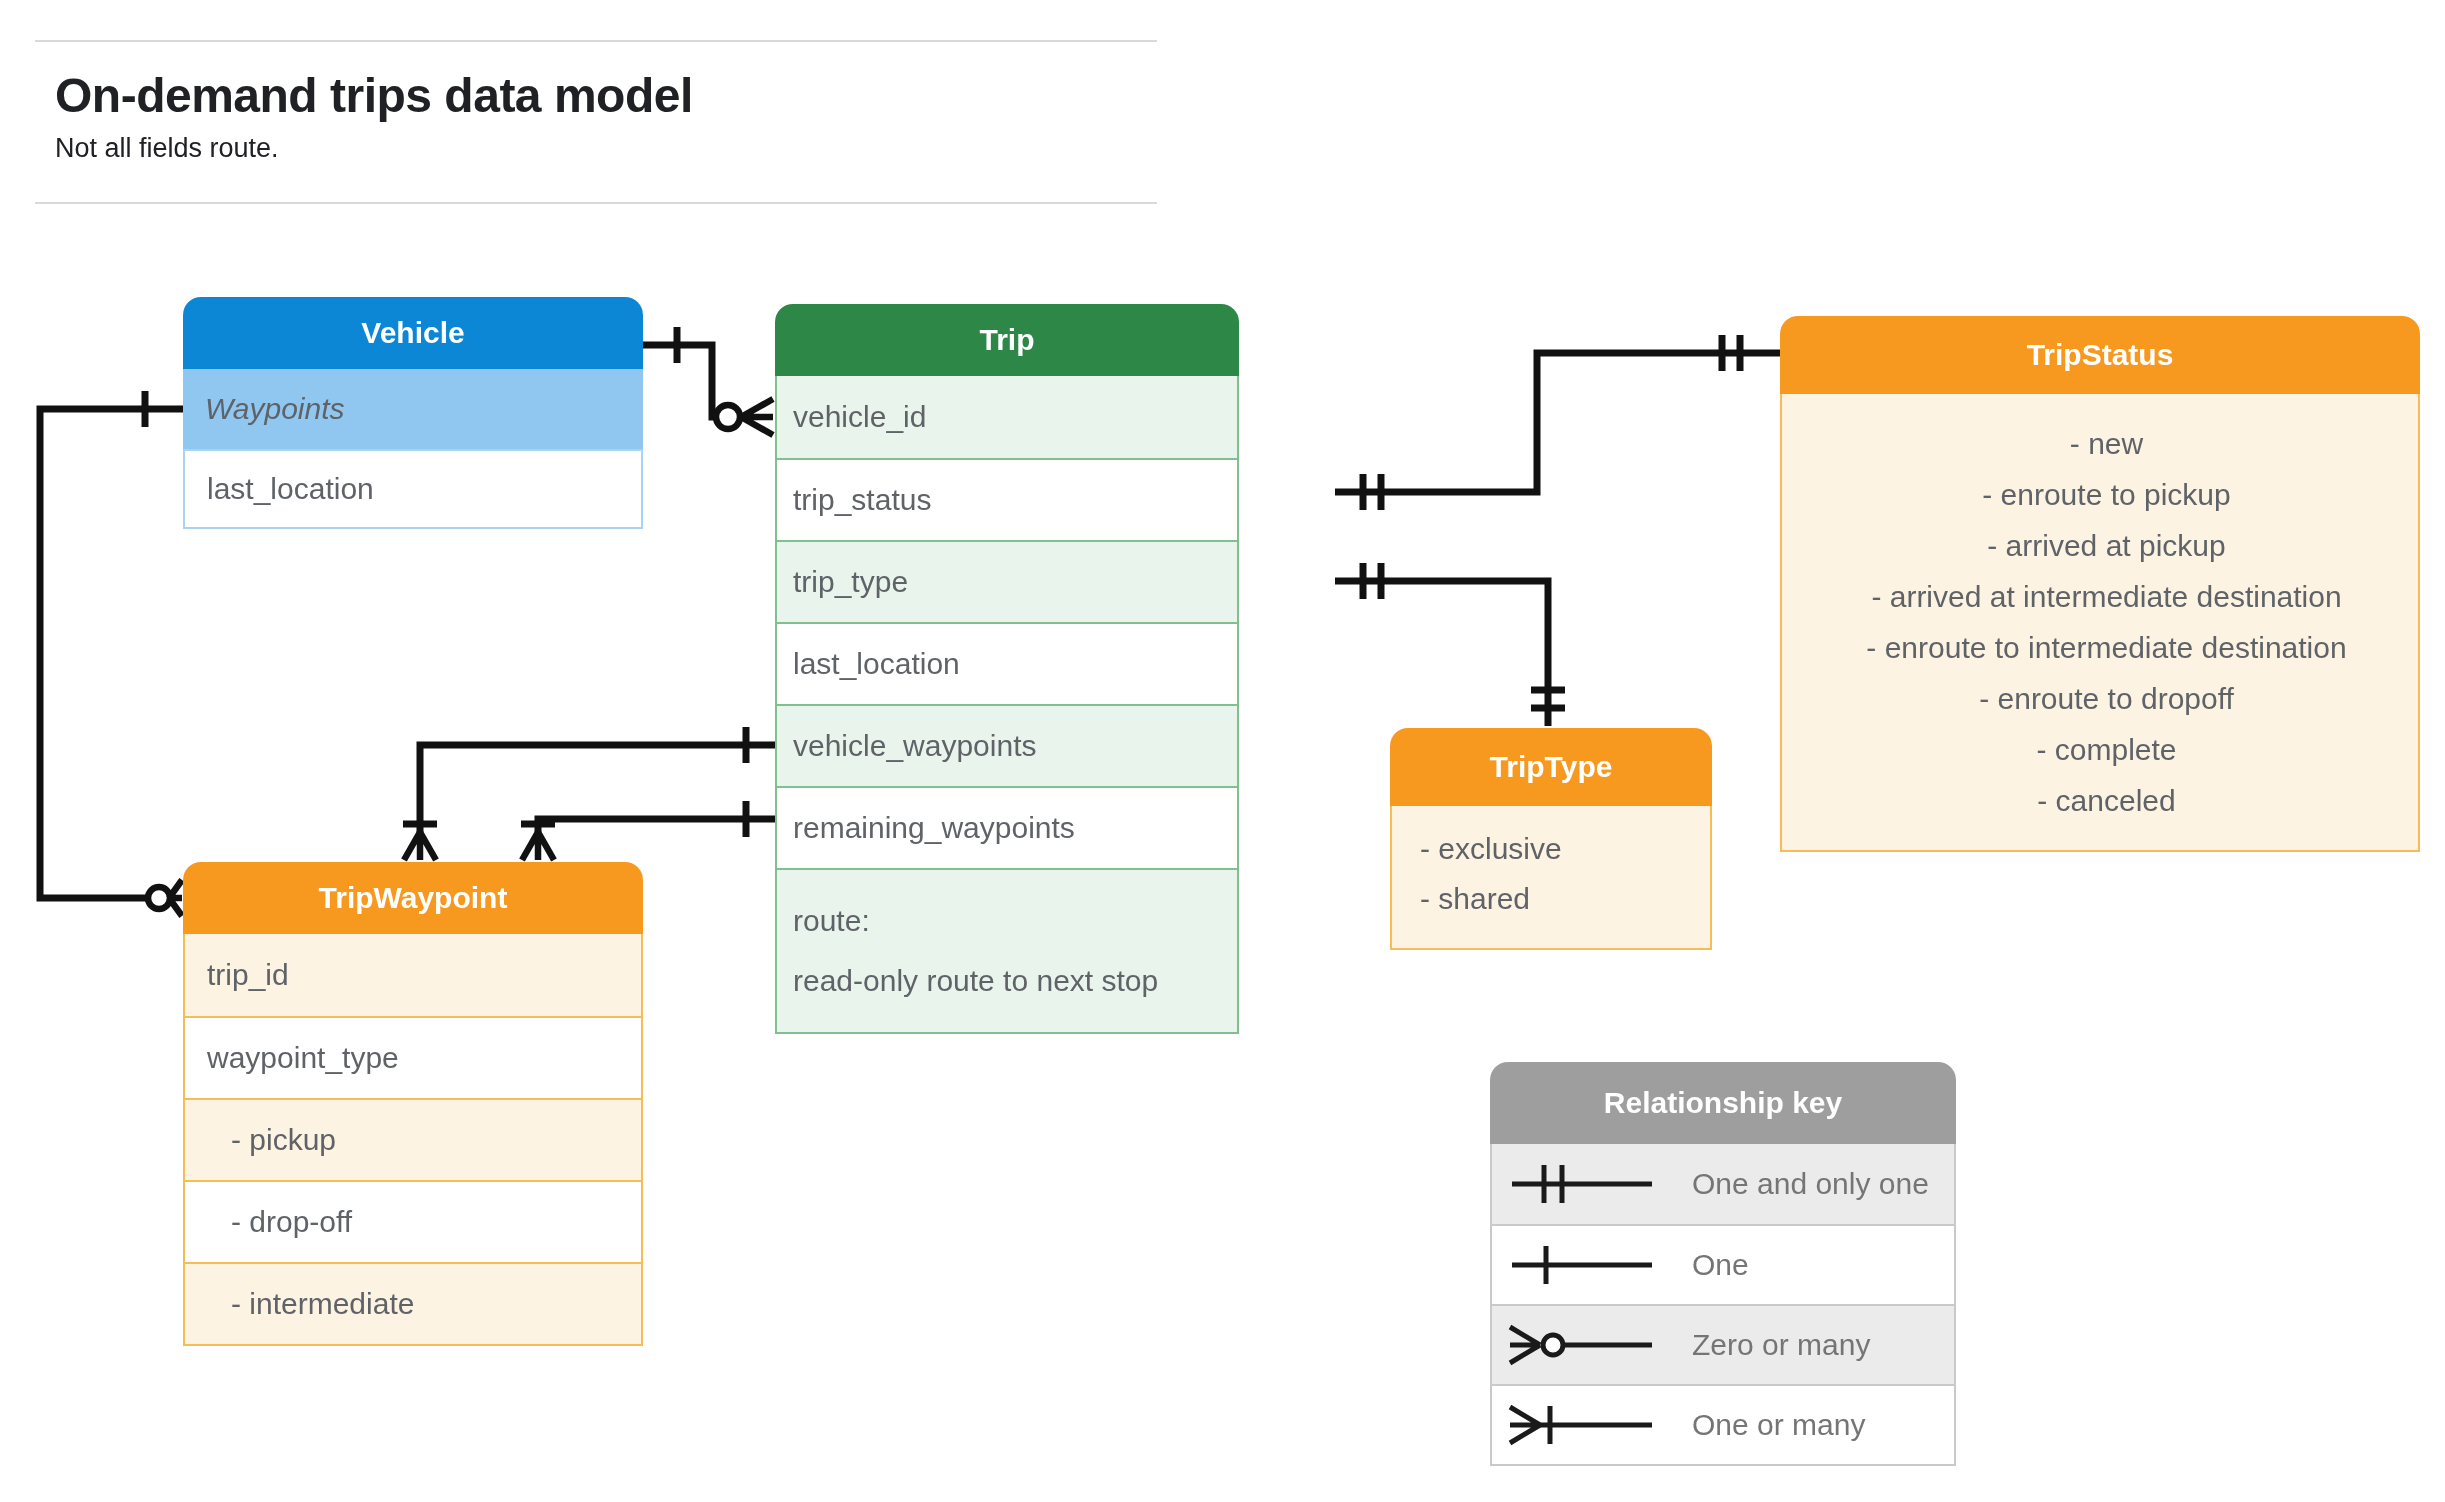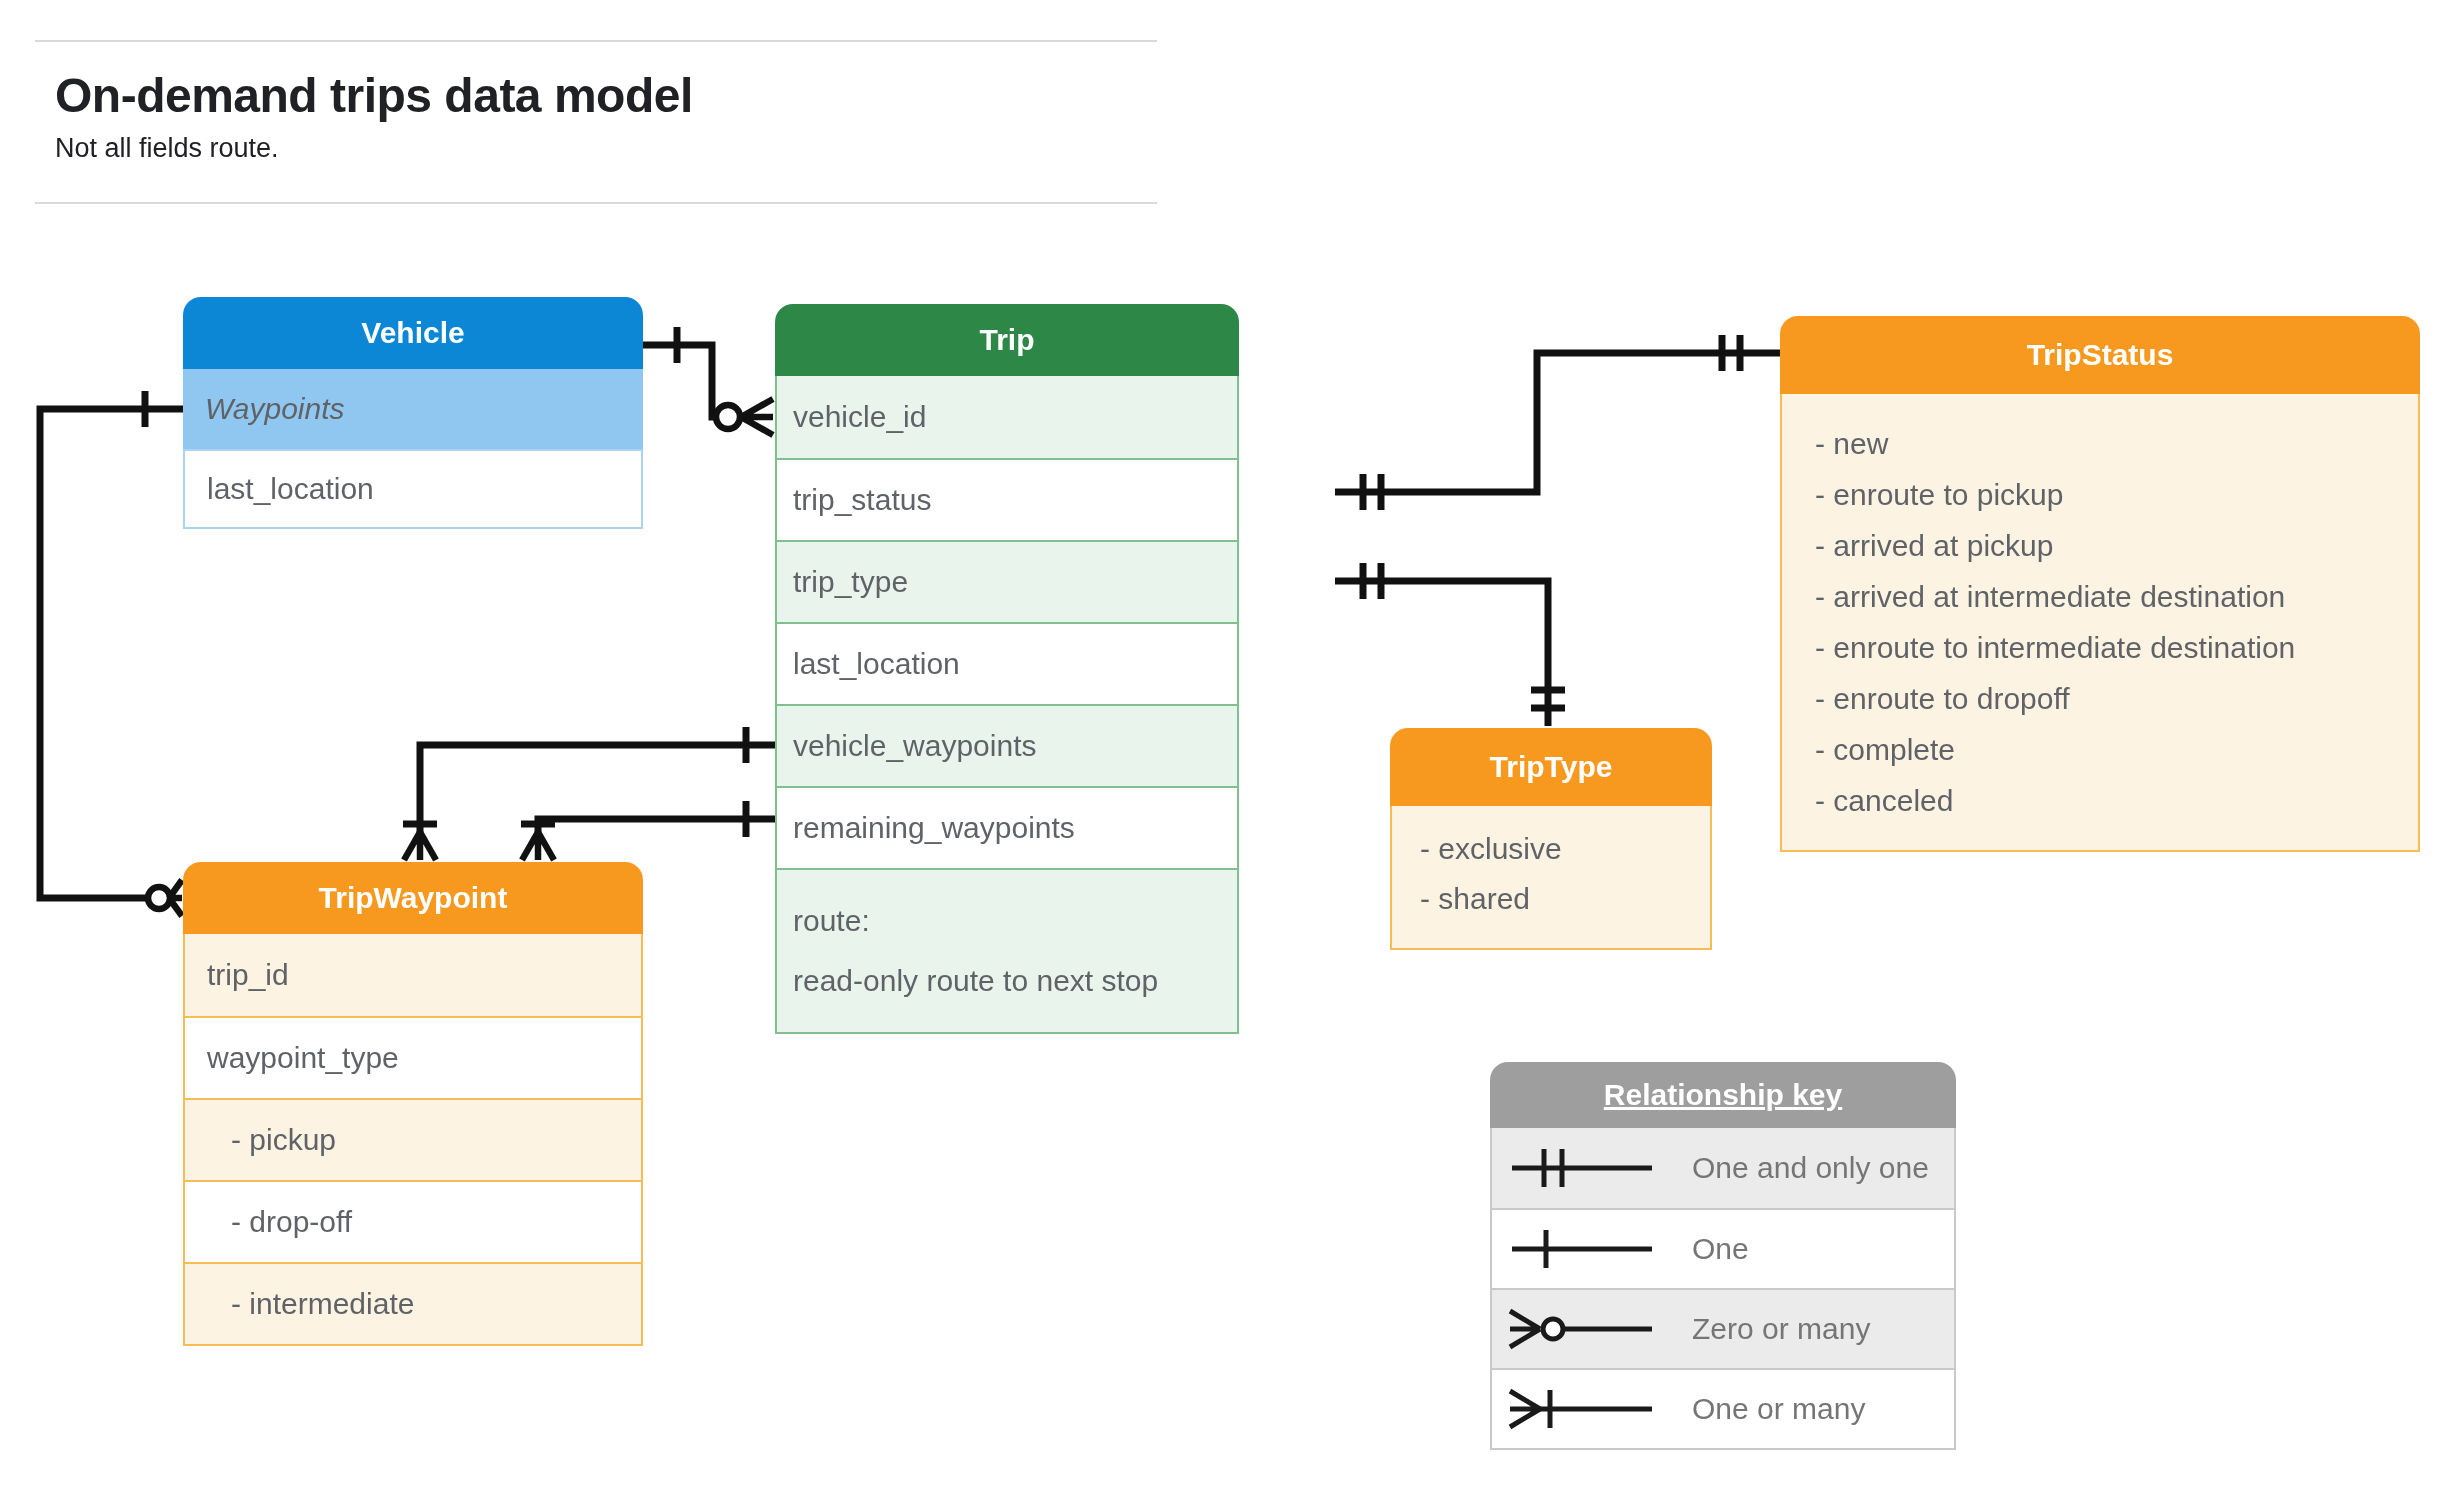--- a/index.html
+++ b/index.html
@@ -58,20 +58,21 @@
     height: 164px; flex-direction: column; align-items: flex-start;
     justify-content: center; gap: 26px;
   }
 
   #tripstatus { left: 1780px; top: 316px; width: 640px; }
   #tripstatus .ehead { height: 78px; background: var(--orange-header, #f8991f); }
   #tripstatus .ebody {
     background: var(--orange-tint, #fdf3e2);
     border: 2px solid var(--orange-border, #f8bc55); border-top: none;
     padding: 24px 20px 24px 33px;
+    text-align: center;
   }
   .val { font-size: 30px; line-height: 51px; color: var(--field-text, #5f6368); }
 
   #triptype { left: 1390px; top: 728px; width: 322px; }
   #triptype .ehead { height: 78px; background: var(--orange-header, #f8991f); }
   #triptype .ebody {
     background: var(--orange-tint, #fdf3e2);
     border: 2px solid var(--orange-border, #f8bc55); border-top: none;
     padding: 18px 16px 24px 28px;
   }
@@ -80,21 +81,21 @@
   #tripwaypoint { left: 183px; top: 862px; width: 460px; }
   #tripwaypoint .ehead { height: 72px; background: var(--orange-header, #f8991f); }
   #tripwaypoint .ebody { border: 2px solid var(--orange-border, #f8bc55); border-top: none; }
   #tripwaypoint .row { height: 82px; border-top: 2px solid var(--orange-border, #f8bc55); padding-left: 22px; }
   #tripwaypoint .row:first-child { border-top: none; }
   .orange-tint { background: var(--orange-tint, #fdf3e2) !important; }
   #tripwaypoint .indent { padding-left: 46px; }
 
   
   #legend { left: 1490px; top: 1062px; width: 466px; }
-  #legend .ehead { height: 66px; background: var(--legend-header, #9e9e9e); text-decoration: underline; }
+  #legend .ehead { height: 82px; background: var(--legend-header, #9e9e9e); }
   #legend .ebody { border: 2px solid var(--legend-border, #c9c9c9); border-top: none; }
   .lrow { height: 80px; display: flex; align-items: center; background: #fff; border-top: 2px solid var(--legend-border, #c9c9c9); }
   .lrow:first-child { border-top: none; }
   .lrow.tint { background: var(--legend-row-tint, #ebebeb); }
   .lsym { width: 150px; height: 60px; margin-left: 14px; flex: none; stroke: #1a1a1a; stroke-width: 5; fill: none; }
   .llabel { margin-left: 36px; font-size: 30px; color: var(--legend-text, #757575); }
 </style>
 </head>
 <body>
 

